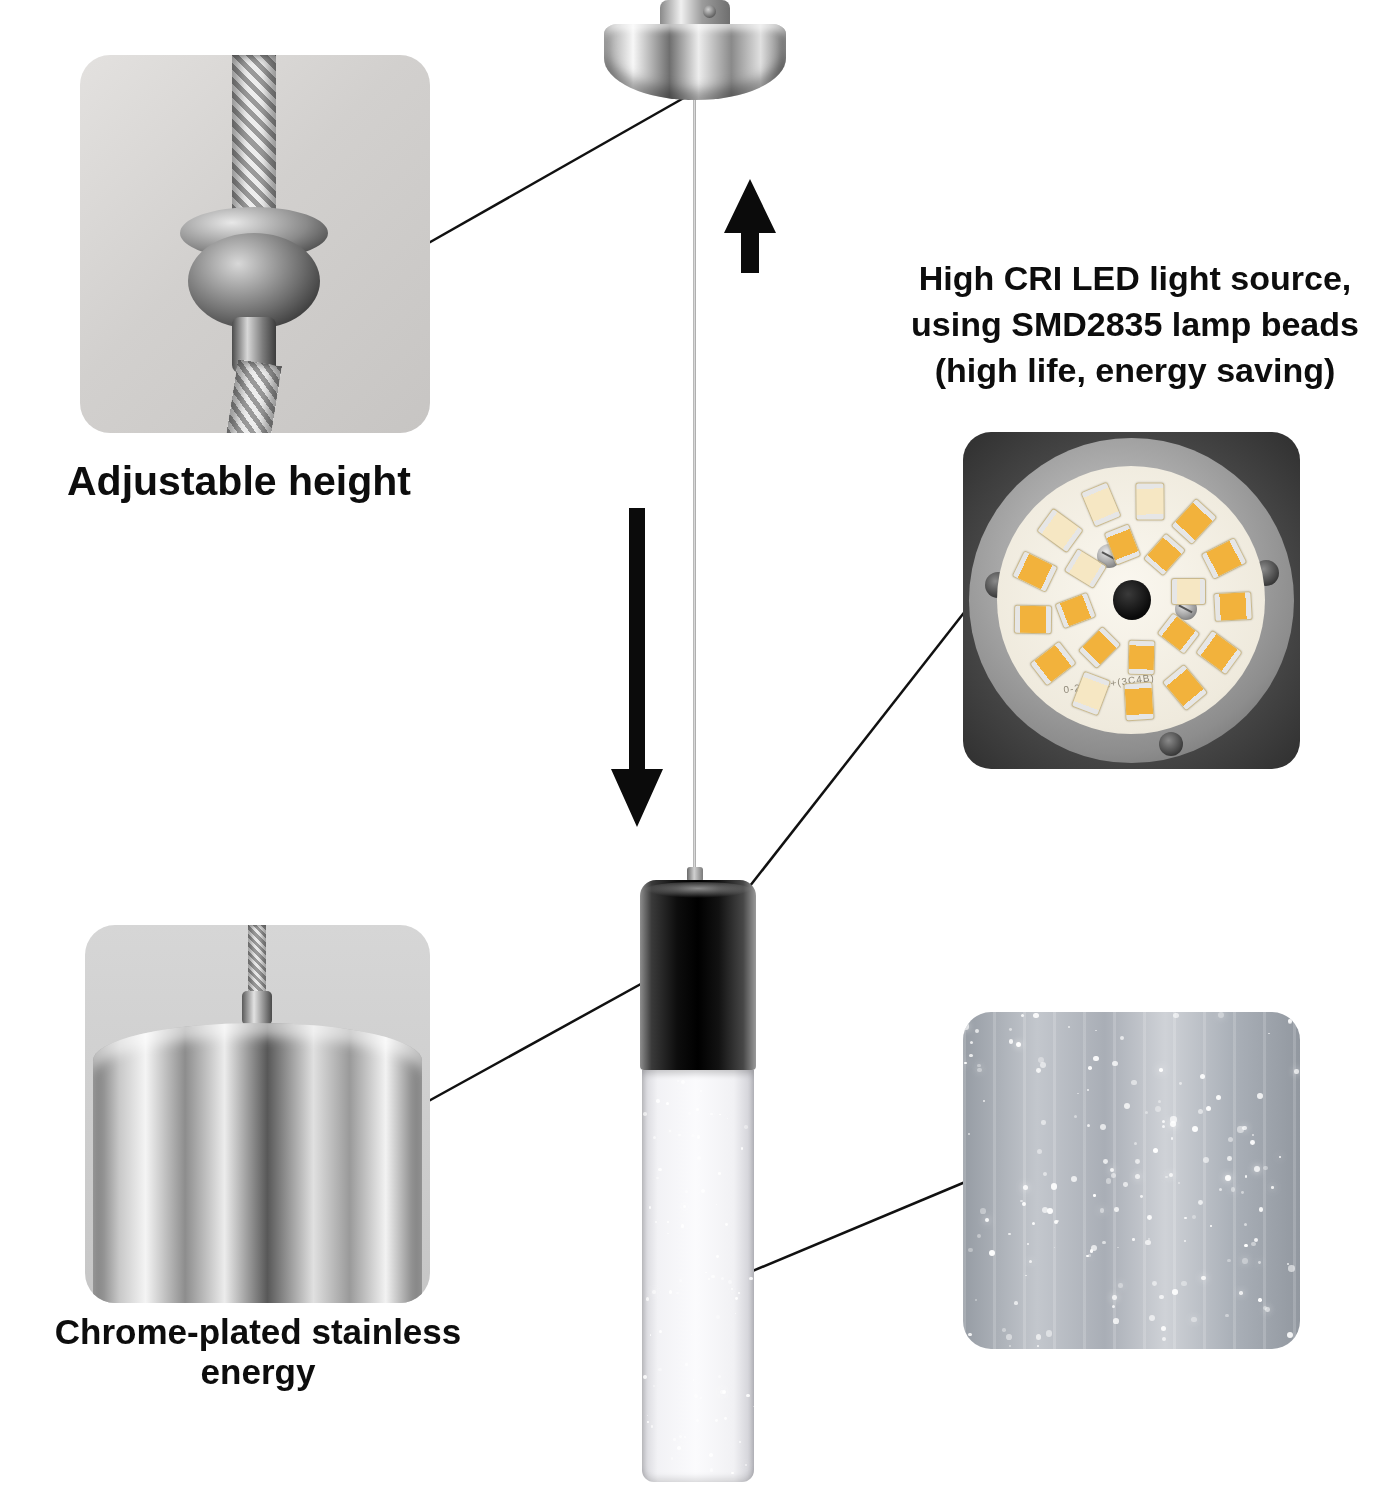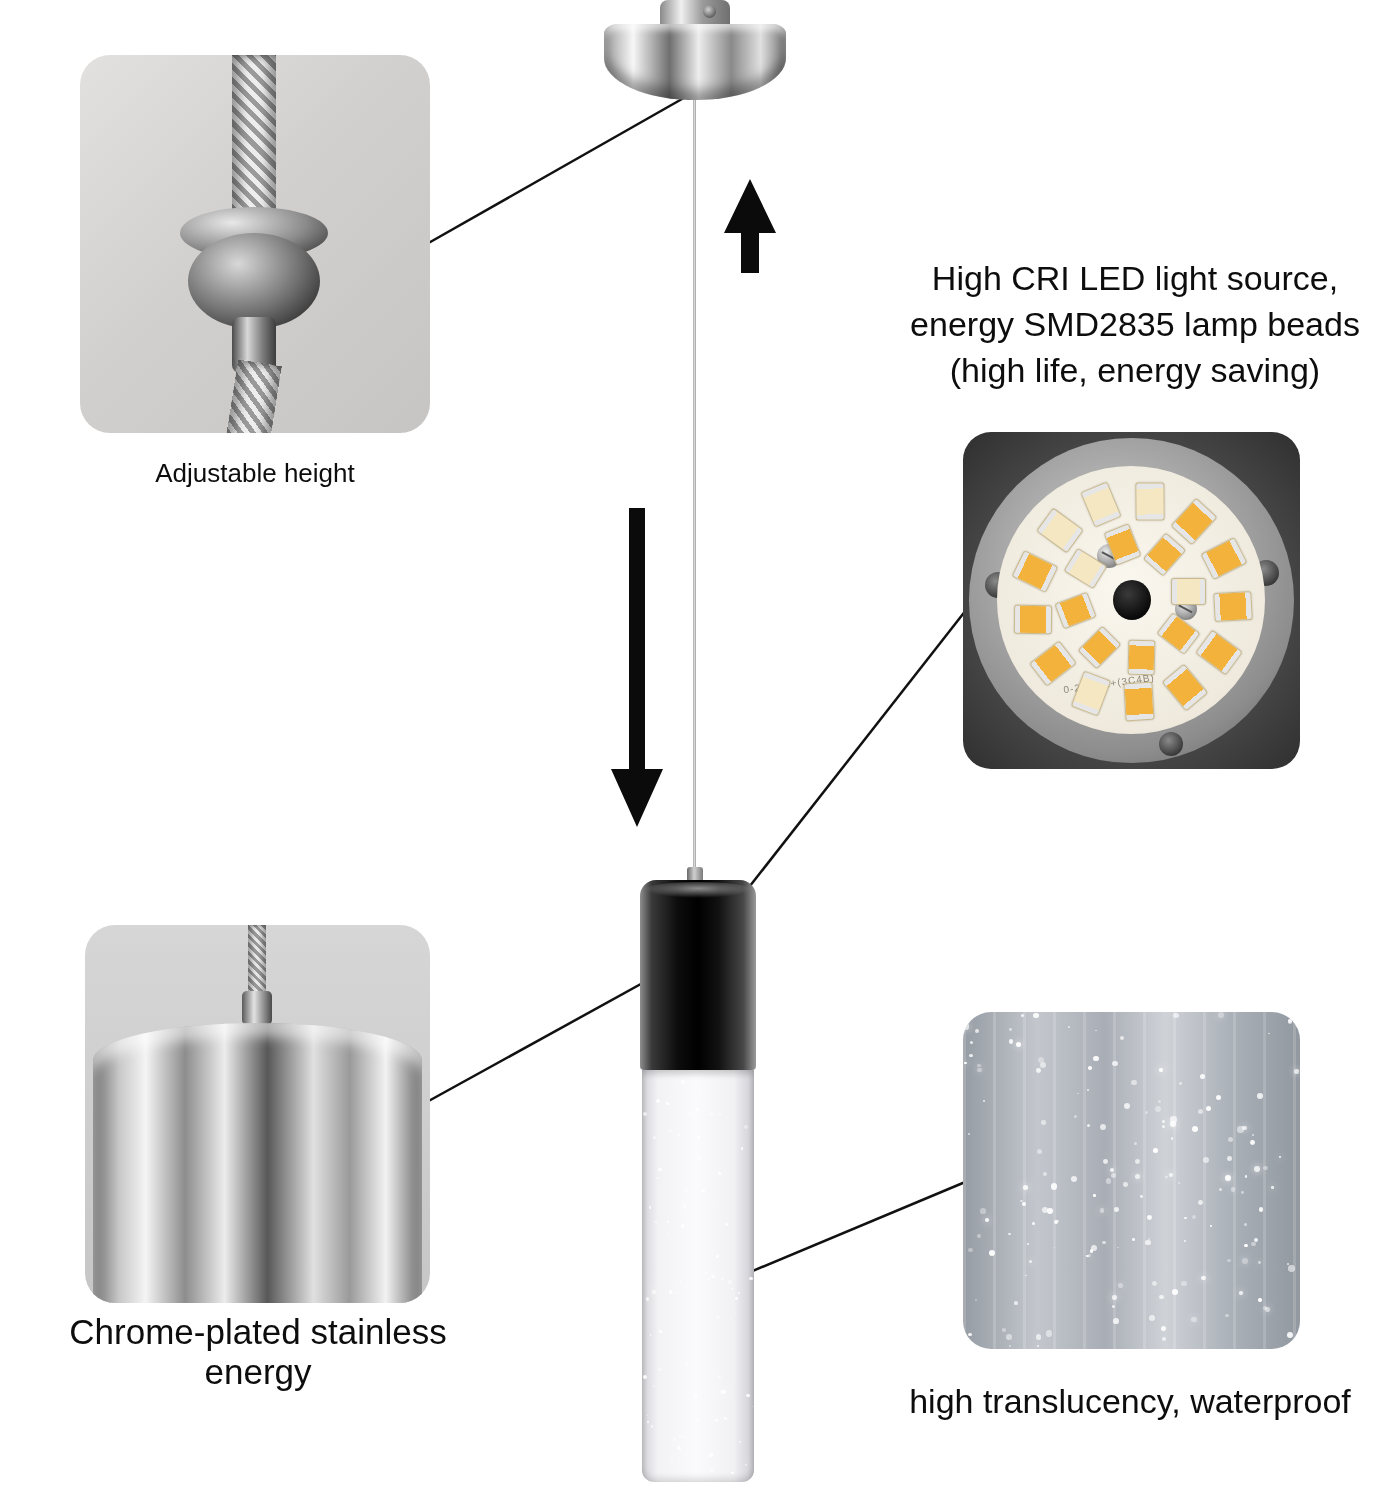--- a/index.html
+++ b/index.html
@@ -86,22 +86,22 @@
     border-radius:16px 16px 4px 4px;
     background:linear-gradient(90deg,#8e8e8e 0%,#3a3a3a 10%,#0d0d0d 32%,#000 50%,#121212 68%,#474747 89%,#9a9a9a 100%);}
   .pendant-head::before{content:"";position:absolute;left:4px;top:2px;width:108px;height:16px;
     border-radius:50%;background:radial-gradient(ellipse at 50% 40%,rgba(255,255,255,.55),rgba(255,255,255,0) 70%);}
   .crystal-tube{position:absolute;left:642px;top:1070px;width:112px;height:412px;z-index:2;
     border-radius:0 0 12px 12px;
     background:linear-gradient(90deg,#d3d3d8 0%,#f2f2f5 14%,#fbfbfd 48%,#f1f1f4 82%,#cbcbd1 100%);
     box-shadow:inset 0 -4px 6px rgba(0,0,0,.12),inset 0 4px 6px rgba(0,0,0,.18);}
 
   
-  .caption{position:absolute;z-index:3;font-weight:400;text-align:center;color:#0d0d0d;}
-  .caption.c1{left:60px;top:458px;width:390px;font-size:26px;}
+  .caption{position:absolute;z-index:3;font-weight:700;text-align:center;color:#0d0d0d;}
+  .caption.c1{left:44px;top:458px;width:390px;font-size:41px;}
   .caption.c2{left:18px;top:1312px;width:480px;font-size:35px;}
   .caption.led-text{left:898px;top:255px;width:474px;font-size:34px;line-height:1.36;}
   .caption.crystal-text{left:880px;top:1378px;width:500px;font-size:34px;line-height:1.36;}
 </style>
 </head>
 <body>
 
 <div class="stage">
 
   <svg class="overlay" viewBox="0 0 1382 1500">
@@ -126,21 +126,21 @@
   </div>
   <div class="caption c1">Adjustable height</div>
 
   <div class="canopy-stem"></div>
   <div class="canopy-screw-top"></div>
   <div class="canopy-disc"></div>
   <div class="susp-cable"></div>
 
   <div class="caption led-text">
     <div>High CRI LED light source,</div>
-    <div>energy SMD2835 lamp beads</div>
+    <div>using SMD2835 lamp beads</div>
     <div>(high life, energy saving)</div>
   </div>
 
   <div class="inset led">
     <div class="led-ring"></div>
     <div class="ring-screw" style="left:22px;top:140px;width:26px;height:26px;"></div>
     <div class="ring-screw" style="left:290px;top:128px;width:26px;height:26px;"></div>
     <div class="ring-screw" style="left:196px;top:300px;width:24px;height:24px;"></div>
     <div class="led-pcb" id="ledPcb">
       <div class="led-hole"></div>
@@ -335,21 +335,20 @@
       <div class="dot" style="left: 21.7656px; top: 206.078px; width: 4.41801px; height: 4.41801px; opacity: 0.919436; box-shadow: rgba(255, 255, 255, 0.95) 0px 0px 7px;"></div>
       <div class="dot" style="left: 72.7326px; top: 322.012px; width: 5.72942px; height: 5.72942px; opacity: 0.643165;"></div>
       <div class="dot" style="left: 132.386px; top: 17.598px; width: 1.70262px; height: 1.70262px; opacity: 0.598834;"></div>
       <div class="dot" style="left: 5.46731px; top: 320.872px; width: 3.56276px; height: 3.56276px; opacity: 0.847665;"></div>
       <div class="dot" style="left: 63.61px; top: 230.723px; width: 2.20993px; height: 2.20993px; opacity: 0.865353;"></div>
       <div class="dot" style="left: 293.916px; top: 81.4518px; width: 5.775px; height: 5.775px; opacity: 0.80918;"></div>
       <div class="dot" style="left: 69.9979px; top: 0.546783px; width: 5.63161px; height: 5.63161px; opacity: 0.896989;"></div>
       <div class="dot" style="left: 74.9413px; top: 44.811px; width: 6.16653px; height: 6.16653px; opacity: 0.356992;"></div>
     </div>
   <div class="caption crystal-text">
-    <div>high translucency, waterproof</div>
   </div>
 
   <div class="head-connector"></div>
   <div class="pendant-head"></div>
   <div class="crystal-tube" id="crystalTube">
       <div class="dot" style="left: 88.5455px; top: 217.981px; width: 1.9814px; height: 1.9814px; opacity: 0.798658; box-shadow: rgba(255, 255, 255, 0.95) 0px 0px 7px;"></div>
       <div class="dot" style="left: 1.22983px; top: 42.3167px; width: 3.65263px; height: 3.65263px; opacity: 0.607776;"></div>
       <div class="dot" style="left: 7.06343px; top: 136.458px; width: 2.29858px; height: 2.29858px; opacity: 0.822171;"></div>
       <div class="dot" style="left: 50.5071px; top: 308.878px; width: 1.7626px; height: 1.7626px; opacity: 0.669651;"></div>
       <div class="dot" style="left: 83.1843px; top: 153.16px; width: 2.87044px; height: 2.87044px; opacity: 0.852774;"></div>

